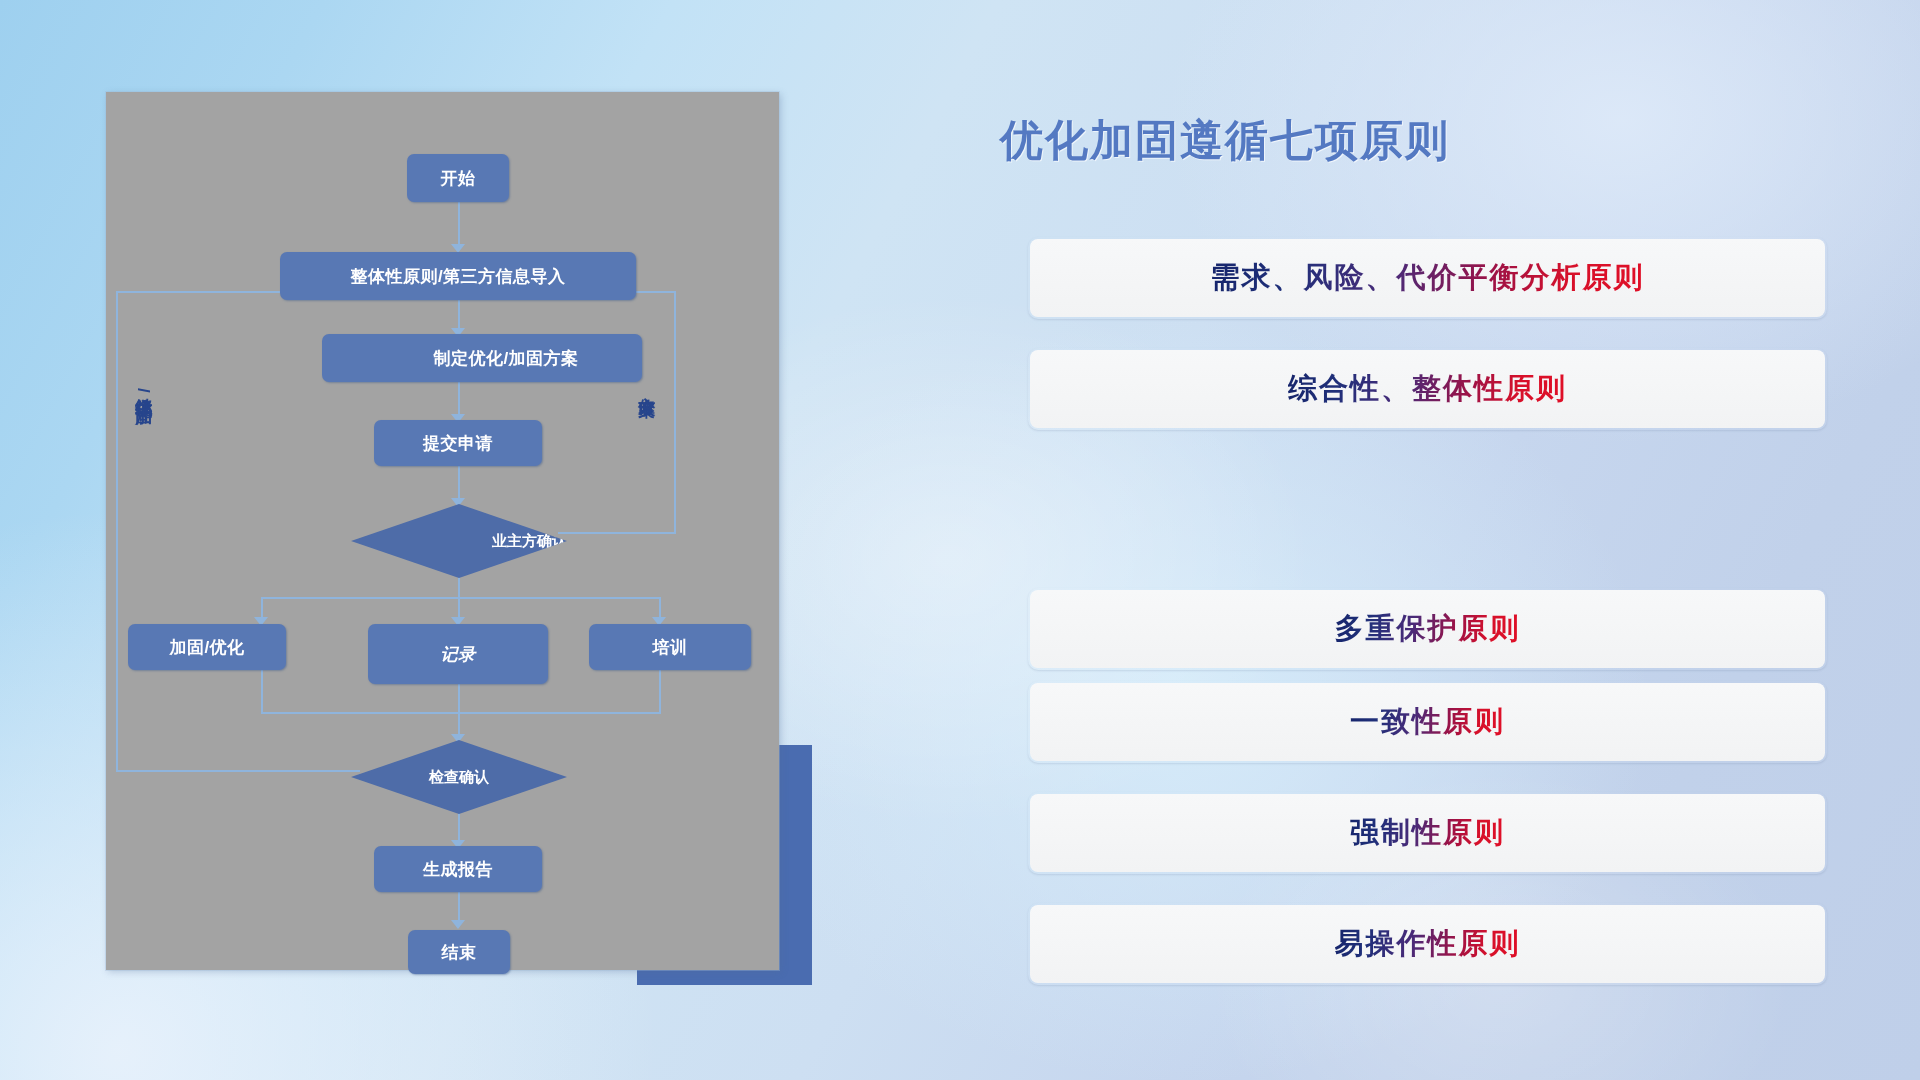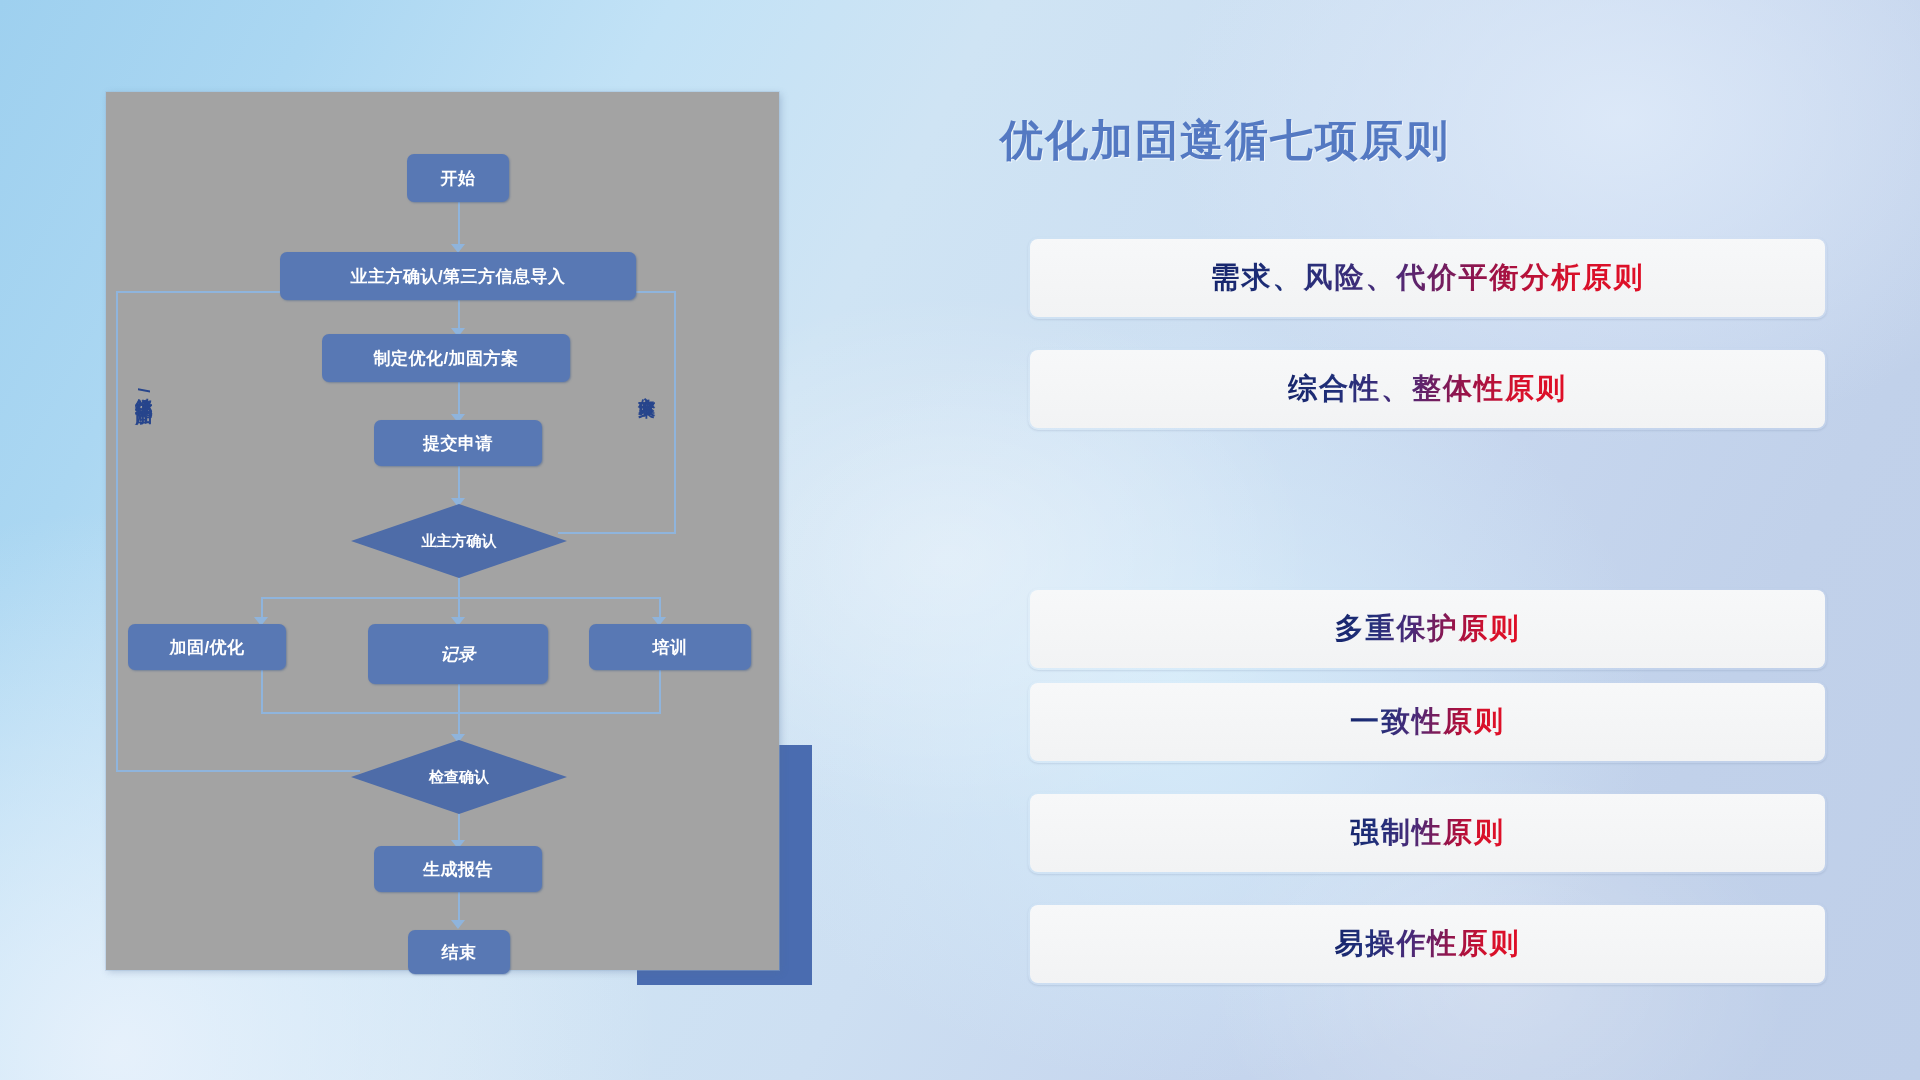--- a/index.html
+++ b/index.html
@@ -166,32 +166,32 @@
     <div class="ln lnh" style="left:452px;top:440px;width:118px;"></div>
     <div class="ln lnv" style="left:568px;top:199px;height:242px;"></div>
     <div class="ln lnh" style="left:470px;top:199px;width:100px;"></div>
     <div class="arw-l" style="left:456px;top:193px;"></div>
 
     <div class="node" style="left:301px;top:62px;width:102px;height:48px;">
       <span>开始</span>
     </div>
 
     <div class="node" style="left:174px;top:160px;width:356px;height:48px;">
-      <span>业主方确认/第三方信息导入</span>
-    </div>
-
-    <div class="node" style="left:216px;top:242px;width:248px;height:48px;">
+      <span>整体性原则/第三方信息导入</span>
+    </div>
+
+    <div class="node" style="left:216px;top:242px;width:272px;height:48px;padding-left:48px;">
       <span>制定优化/加固方案</span>
     </div>
 
     <div class="node" style="left:268px;top:328px;width:168px;height:46px;">
       <span>提交申请</span>
     </div>
 
-    <div class="diamond" style="left:245px;top:412px;width:216px;height:74px;">
+    <div class="diamond" style="left:245px;top:412px;width:216px;height:74px;justify-content:flex-end;">
       <span>业主方确认</span>
     </div>
 
     <div class="node" style="left:22px;top:532px;width:158px;height:46px;">
       <span>加固/优化</span>
     </div>
 
     <div class="node" style="left:262px;top:532px;width:180px;height:60px;font-style:italic;">
       <span>记录</span>
     </div>

